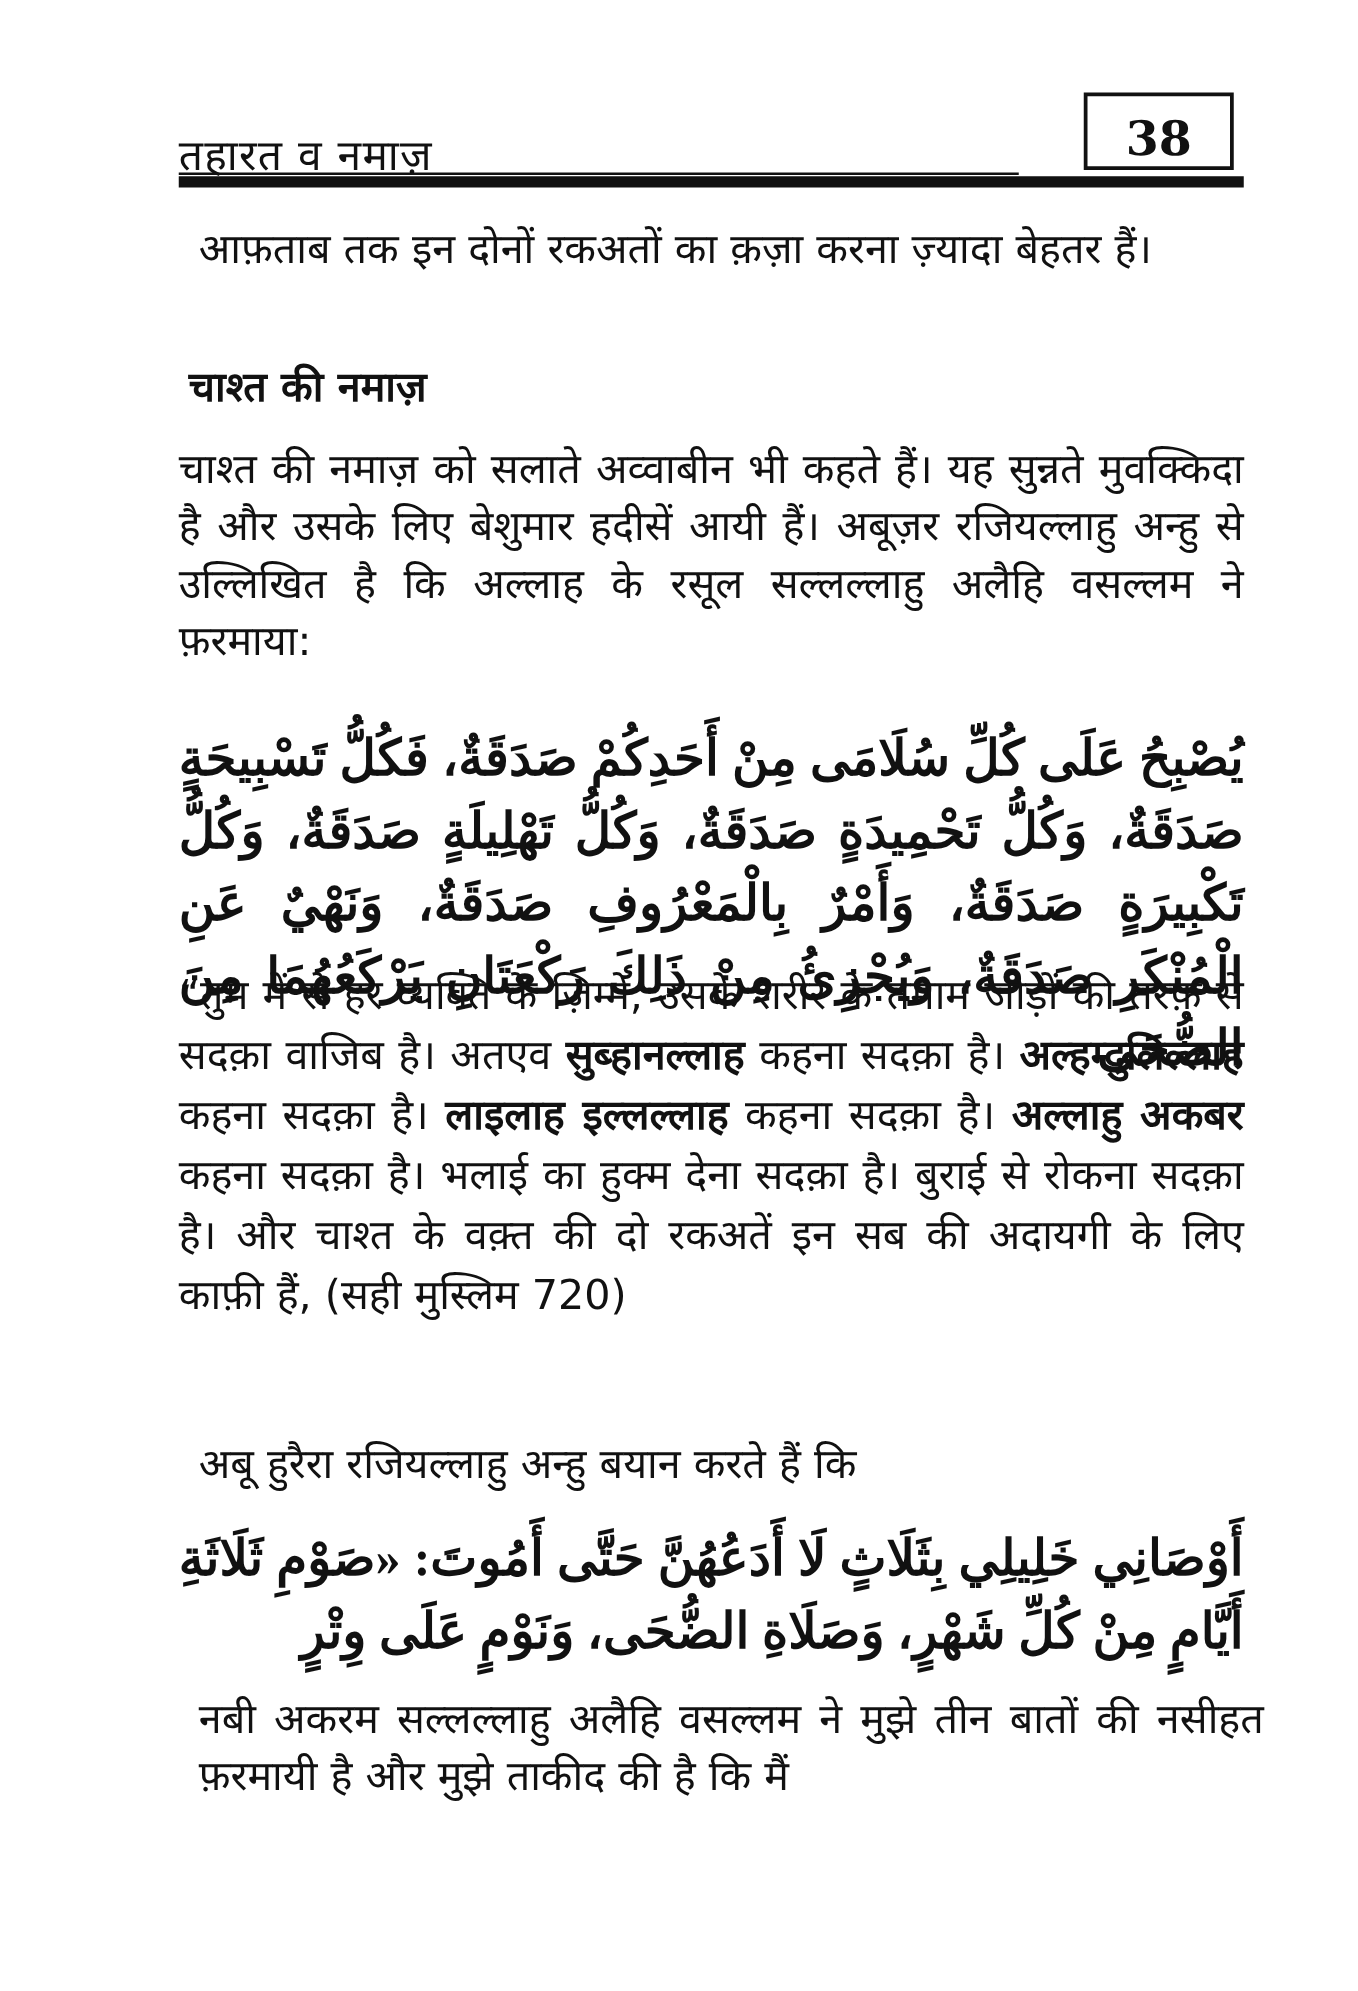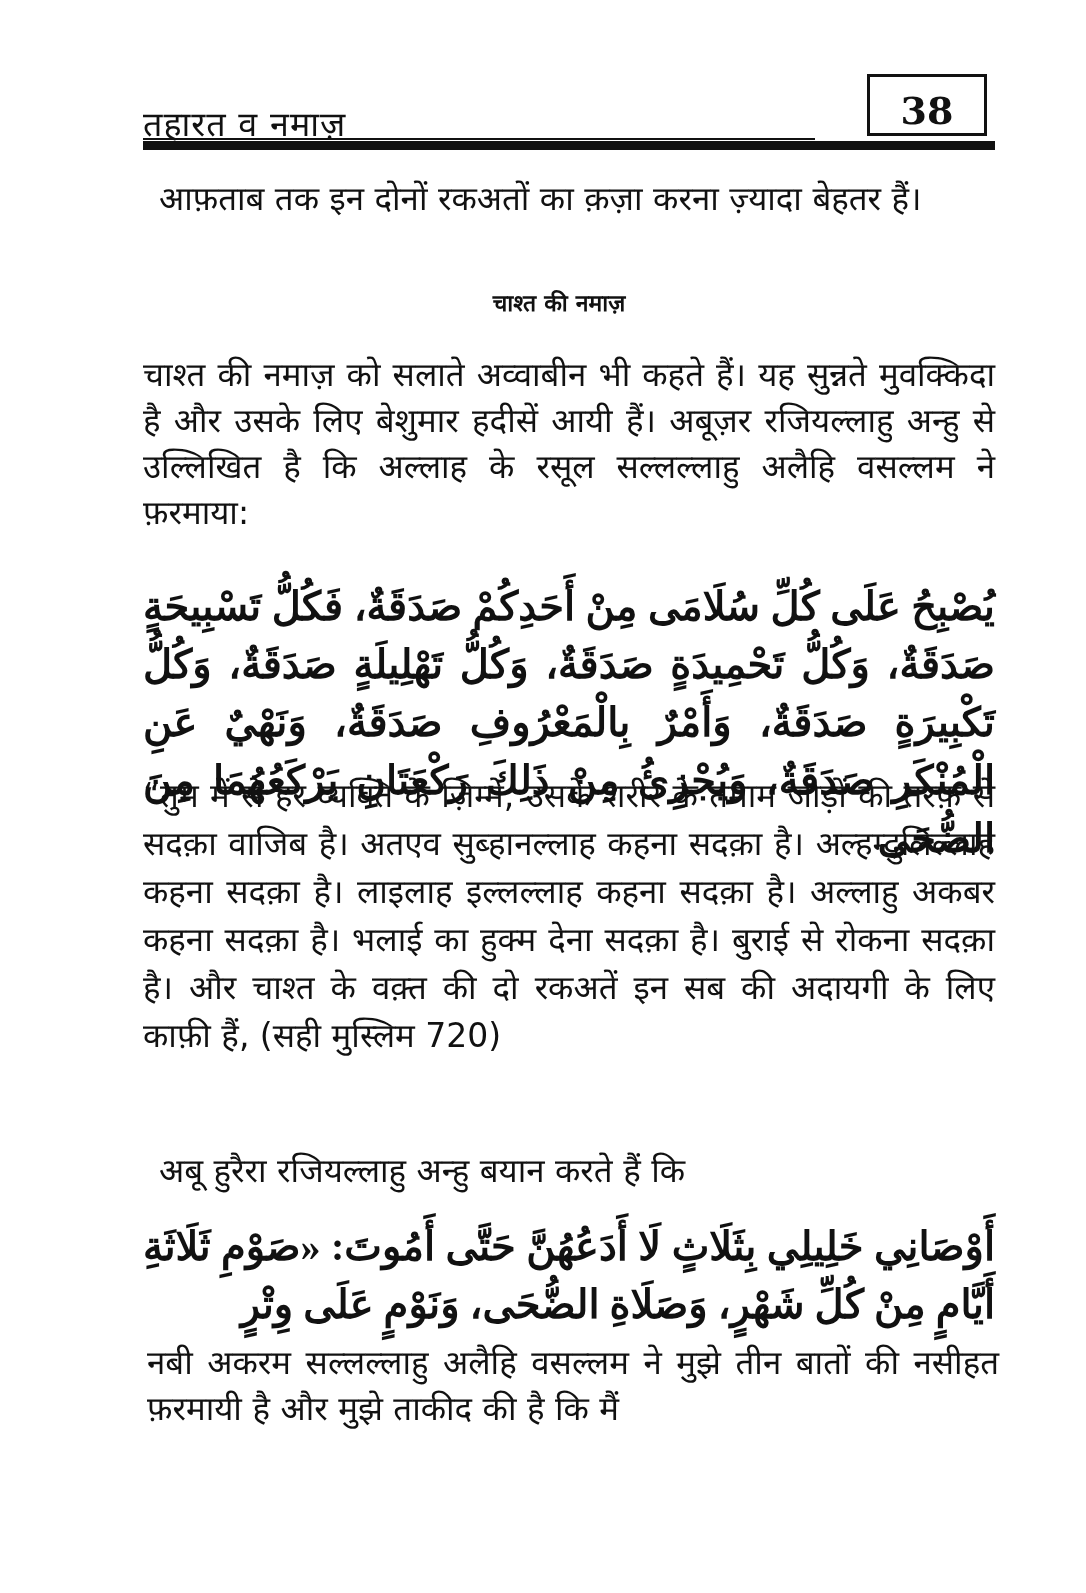--- a/index.html
+++ b/index.html
@@ -3,23 +3,23 @@
 <meta charset="utf-8">
 <style>
   html, body { margin: 0; padding: 0; background: #ffffff; }
   body { width: 1086px; height: 1593px; position: relative; overflow: hidden; color: #111; font-family: "DejaVu Sans", sans-serif; }
   .page { position: absolute; left: 0; top: 0; width: 1086px; height: 1593px; }
   .running-title { position: absolute; left: 143px; top: 100px; font-size: 34px; letter-spacing: 1px; white-space: nowrap; }
   .title-underline { position: absolute; left: 143px; top: 138px; width: 672px; height: 2px; background: #111; }
   .page-box { position: absolute; left: 867px; top: 74px; width: 120px; height: 62px; border: 3px solid #111; box-sizing: border-box; display: flex; align-items: flex-end; justify-content: center; font-family: "DejaVu Serif", serif; font-weight: bold; font-size: 38px; }
   .rule { position: absolute; left: 143px; top: 141px; width: 852px; height: 9px; background: #111; }
   .body-text { position: absolute; left: 143px; width: 852px; font-size: 33px; line-height: 46px; text-align: justify; text-align-last: left; }
-  .heading { position: absolute; left: 133px; width: 852px; top: 286px; text-align: center; font-size: 23px; font-weight: bold; }
+  .heading { position: absolute; left: 151px; width: 852px; top: 286px; font-size: 33px; font-weight: bold; }
   .arabic { position: absolute; left: 143px; width: 852px; direction: rtl; text-align: justify; text-align-last: right; font-family: Liberation Serif, serif; font-weight: bold; font-size: 40px; line-height: 58px; }
-  b { font-weight: normal; }
+  b { font-weight: bold; }
 </style>
 </head>
 <body>
 
 <div class="page">
   <div class="running-title">तहारत व नमाज़</div>
   <div class="title-underline"></div>
   <div class="page-box">
     <span>38</span>
   </div>
@@ -32,14 +32,14 @@
   <p class="body-text" style="top:352px;margin:0;">चाश्त की नमाज़ को सलाते अव्वाबीन भी कहते हैं। यह सुन्नते मुवक्किदा है और उसके लिए बेशुमार हदीसें आयी हैं। अबूज़र रजियल्लाहु अन्हु से उल्लिखित है कि अल्लाह के रसूल सल्लल्लाहु अलैहि वसल्लम ने फ़रमाया:</p>
 
   <p class="arabic" style="top:578px;margin:0;">يُصْبِحُ عَلَى كُلِّ سُلَامَى مِنْ أَحَدِكُمْ صَدَقَةٌ، فَكُلُّ تَسْبِيحَةٍ صَدَقَةٌ، وَكُلُّ تَحْمِيدَةٍ صَدَقَةٌ، وَكُلُّ تَهْلِيلَةٍ صَدَقَةٌ، وَكُلُّ تَكْبِيرَةٍ صَدَقَةٌ، وَأَمْرٌ بِالْمَعْرُوفِ صَدَقَةٌ، وَنَهْيٌ عَنِ الْمُنْكَرِ صَدَقَةٌ، وَيُجْزِئُ مِنْ ذَلِكَ رَكْعَتَانِ يَرْكَعُهُمَا مِنَ الضُّحَى</p>
 
   <p class="body-text" style="top:772px;margin:0;line-height:48px;"><span>“तुम में से हर व्यक्ति के ज़िम्मे, उसके शरीर के तमाम जोड़ों की तरफ़ से सदक़ा वाजिब है। अतएव </span><b>सुब्हानल्लाह</b><span> कहना सदक़ा है। </span><b>अल्हम्दुलिल्लाह</b><span> कहना सदक़ा है। </span><b>लाइलाह इल्लल्लाह</b><span> कहना सदक़ा है। </span><b>अल्लाहु अकबर</b><span> कहना सदक़ा है। भलाई का हुक्म देना सदक़ा है। बुराई से रोकना सदक़ा है। और चाश्त के वक़्त की दो रकअतें इन सब की अदायगी के लिए काफ़ी हैं, (सही मुस्लिम 720)</span></p>
 
   <p class="body-text" style="top:1132px;margin:16px;">अबू हुरैरा रजियल्लाहु अन्हु बयान करते हैं कि</p>
 
   <p class="arabic" style="top:1218px;margin:0;">أَوْصَانِي خَلِيلِي بِثَلَاثٍ لَا أَدَعُهُنَّ حَتَّى أَمُوتَ: «صَوْمِ ثَلَاثَةِ أَيَّامٍ مِنْ كُلِّ شَهْرٍ، وَصَلَاةِ الضُّحَى، وَنَوْمٍ عَلَى وِتْرٍ</p>
 
-  <p class="body-text" style="top:1336px;margin:4px;">नबी अकरम सल्लल्लाहु अलैहि वसल्लम ने मुझे तीन बातों की नसीहत फ़रमायी है और मुझे ताकीद की है कि मैं</p>
+  <p class="body-text" style="top:1336px;margin:16px;">नबी अकरम सल्लल्लाहु अलैहि वसल्लम ने मुझे तीन बातों की नसीहत फ़रमायी है और मुझे ताकीद की है कि मैं</p>
 </div>
 
 </body></html>

